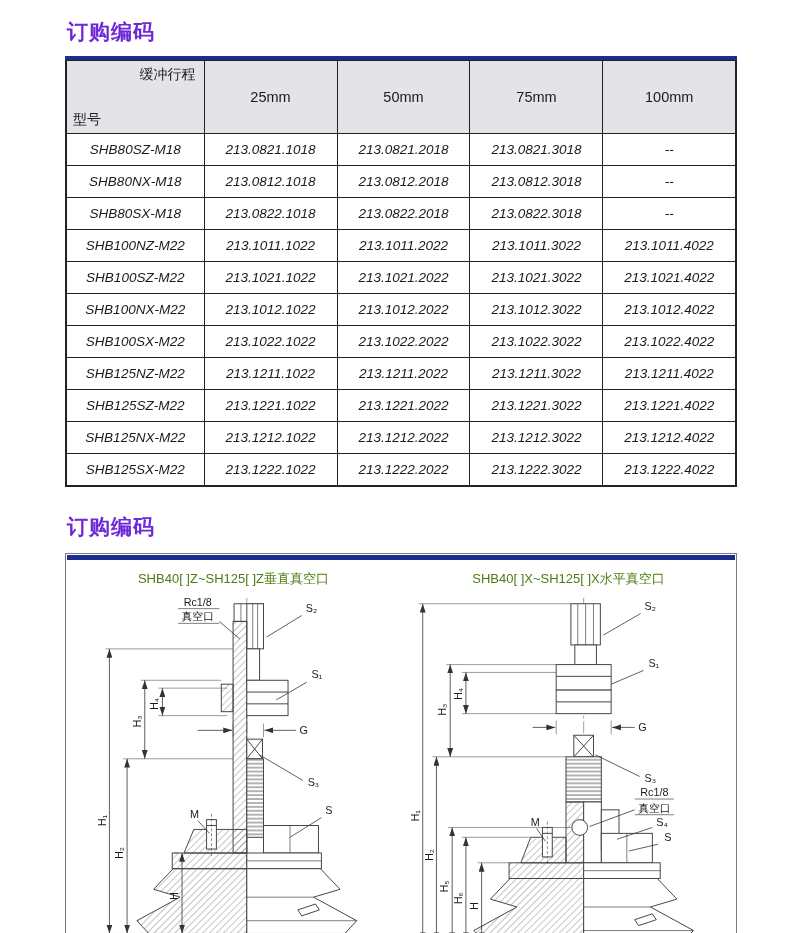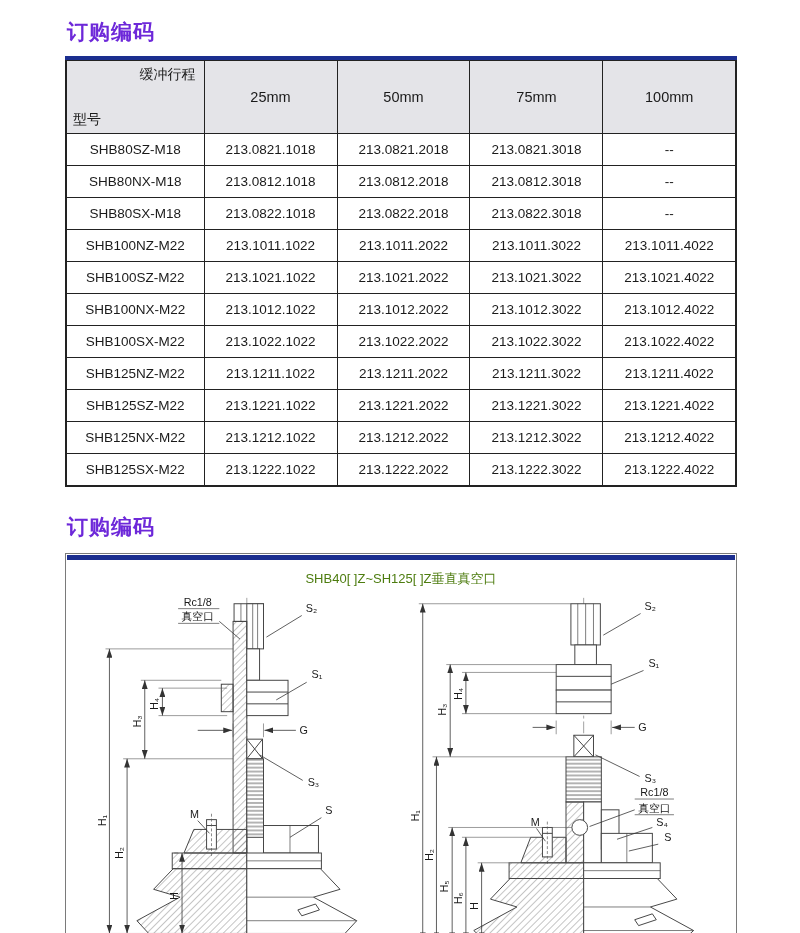--- a/index.html
+++ b/index.html
@@ -4,21 +4,21 @@
 <style>
   html,body{margin:0;padding:0;background:#fff;}
   body{width:800px;height:933px;overflow:hidden;font-family:"Liberation Sans","DejaVu Sans",sans-serif;color:#1a1a1a;}
   .content{padding:10px 63px 0 65px;}
   .section-title{font-size:21px;font-weight:bold;color:#6d28d9;margin:8px 0 10px 2px;letter-spacing:1px;}
   .blue-bar{height:4px;background:#1b2e8f;}
   
   table.codes{width:100%;border-collapse:collapse;table-layout:fixed;border:2px solid #222;border-top:none;}
   table.codes th,table.codes td{border:1px solid #222;text-align:center;vertical-align:middle;}
   table.codes th{background:#e4e4e8;height:50px;font-size:14.5px;font-weight:normal;}
-  table.codes td{height:29px;font-size:13.5px;background:#fff;}
+  table.codes td{height:29px;font-size:13.5px;background:#fff;font-style:italic;}
   th.corner{position:relative;padding:11px;background:#e4e4e8;
     background-image:linear-gradient(to bottom right,transparent 49.4%,#555 49.4%,#555 50.6%,transparent 50.6%);}
   .corner-top{position:absolute;top:5px;right:8px;font-size:14px;}
   .corner-bottom{position:absolute;bottom:4px;left:6px;font-size:14px;}
   col.c-model{width:20.6%;}
   
   .panel{margin-top:12px;border:1px solid #7a7a7a;background:#fff;}
   .panel-topbar{height:5px;background:#1b2e8f;margin:1px 1px 0 1px;}
   .captions{display:flex;margin-top:10px;}
   .captions div{flex:1;text-align:center;font-size:13px;color:#4d7c0f;}
@@ -140,20 +140,21 @@
         </tr>
       </tbody>
   </table>
 
   <div class="section-title" style="margin-top:26px;">订购编码</div>
 
   <div class="panel">
     <div class="panel-topbar"></div>
     <div class="captions">
       <div>SHB40[ ]Z~SH125[ ]Z垂直真空口</div>
+      <div>SHB40[ ]X~SH125[ ]X水平真空口</div>
     </div>
     <div class="diagrams">
 
       <svg width="320" height="368" viewBox="0 0 320 375">
         <defs>
           <pattern id="hL" width="5" height="5" patternUnits="userSpaceOnUse" patternTransform="rotate(45)">
             <line x1="0" y1="0" x2="0" y2="5" stroke="#8a8a8a" stroke-width="1"></line>
           </pattern>
           <pattern id="thrL" width="4" height="4" patternUnits="userSpaceOnUse">
             <rect width="4" height="4" fill="#fff"></rect>

